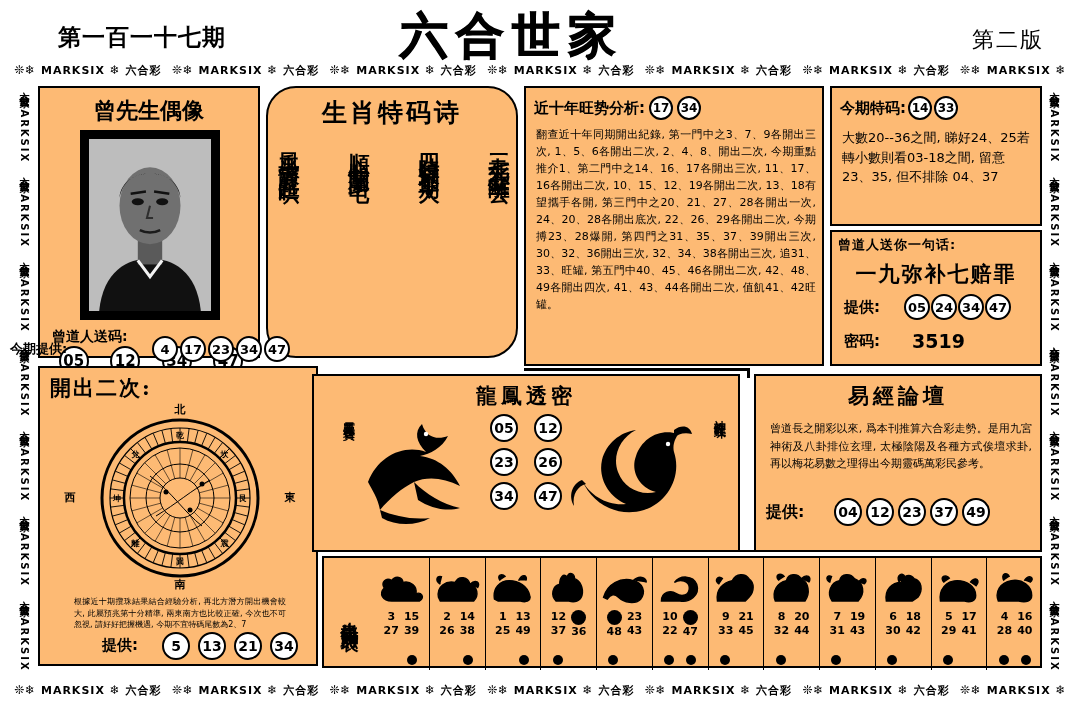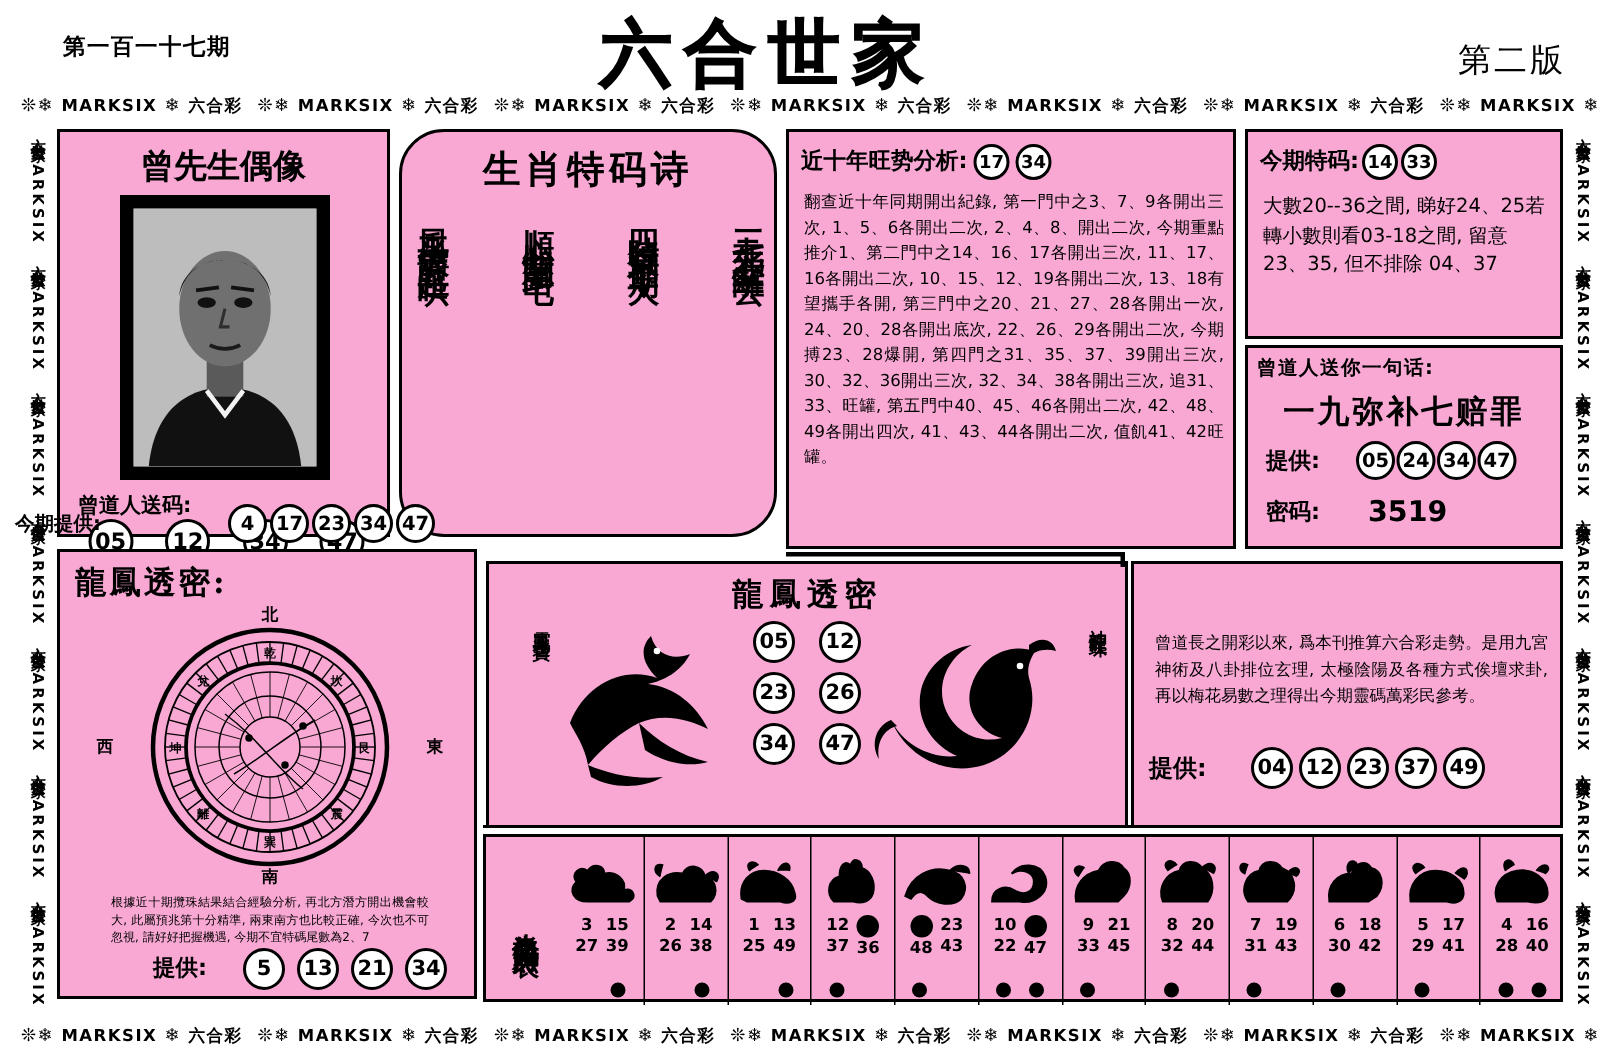--- a/index.html
+++ b/index.html
@@ -7,21 +7,21 @@
     width:1080px;height:706px;
     background:#ffffff;
     font-family:"DejaVu Sans","Liberation Sans",sans-serif;
     color:#000;
     overflow:hidden;
     position:relative;
   }
   .page{position:absolute;left:0;top:0;width:1080px;height:706px;}
 
   
-  .issue{position:absolute;left:42px;top:22px;font-size:15px;font-weight:bold;letter-spacing:1px;}
+  .issue{position:absolute;left:58px;top:22px;font-size:23px;font-weight:bold;letter-spacing:1px;}
   .masthead{position:absolute;left:0;top:0;width:1024px;text-align:center;}
   .masthead span{
     display:inline-block;margin-top:4px;
     font-family:"DejaVu Serif","Liberation Serif",serif;
     font-size:48px;font-weight:bold;letter-spacing:8px;
     -webkit-text-stroke:1px #000;
   }
   .edition{position:absolute;right:36px;top:25px;font-size:22px;font-weight:normal;letter-spacing:2px;}
 
   
@@ -33,21 +33,21 @@
   .flower{display:inline-block;font-size:12px;}
   .sidestrip{position:absolute;top:84px;width:22px;height:596px;overflow:hidden;}
   .sidestrip.left{left:14px;}
   .sidestrip.right{left:1044px;}
   .sidestrip .vtext{
     writing-mode:vertical-rl;font-size:10px;font-weight:bold;letter-spacing:2px;
     line-height:20px;white-space:nowrap;
   }
 
   
-  .box{position:absolute;border:2px solid #000;background:#f9a8d4;box-sizing:border-box;}
+  .box{position:absolute;border:2px solid #000;background:#fdba74;box-sizing:border-box;}
   .boxtitle{text-align:center;font-family:"DejaVu Serif","Liberation Serif",serif;font-weight:bold;}
 
   
   .ball{
     display:inline-flex;align-items:center;justify-content:center;
     border:2px solid #000;border-radius:50%;
     font-weight:bold;font-family:"DejaVu Sans","Liberation Sans",sans-serif;
     box-sizing:border-box;background:#fff;
   }
   .b28{width:28px;height:28px;font-size:14px;}
@@ -102,21 +102,21 @@
 
   
   #compass-box{left:38px;top:366px;width:280px;height:300px;}
   #compass-title{position:absolute;left:10px;top:6px;font-size:21px;font-weight:bold;font-family:"DejaVu Serif","Liberation Serif",serif;letter-spacing:2px;}
   #compass-svg{position:absolute;left:22px;top:34px;}
   #compass-note{position:absolute;left:34px;top:228px;width:212px;font-size:8px;line-height:1.45;text-align:justify;}
   #compass-provide-label{position:absolute;left:62px;top:268px;font-size:15px;font-weight:bold;}
   #compass-provide{position:absolute;left:122px;top:264px;display:flex;gap:8px;}
 
   
-  #dragon-box{left:324px;top:374px;width:428px;height:178px;}
+  #dragon-box{left:312px;top:374px;width:428px;height:178px;}
   #dragon-title{position:absolute;left:0;top:6px;width:100%;font-size:21px;letter-spacing:4px;}
   #dragon-left-label{position:absolute;left:12px;top:36px;width:30px;font-size:12px;font-weight:bold;line-height:1.2;writing-mode:vertical-rl;text-orientation:upright;letter-spacing:2px;}
   #dragon-right-label{position:absolute;right:10px;top:34px;width:26px;font-size:12px;font-weight:bold;writing-mode:vertical-rl;text-orientation:upright;letter-spacing:2px;}
   #dragon-nums{position:absolute;left:176px;top:38px;width:80px;display:flex;flex-wrap:wrap;gap:6px 16px;}
 
   
   #yijing-box{left:754px;top:374px;width:288px;height:178px;}
   #yijing-title{position:absolute;left:0;top:6px;width:100%;font-size:21px;letter-spacing:4px;}
   #yijing-text{position:absolute;left:14px;top:44px;width:262px;font-size:11px;line-height:1.6;text-align:justify;}
   #yijing-provide-label{position:absolute;left:10px;top:126px;font-size:16px;font-weight:bold;}
@@ -255,21 +255,21 @@
         <span class="ball b26">05</span>
         <span class="ball b26">24</span>
         <span class="ball b26">34</span>
         <span class="ball b26">47</span>
       </div>
     <div id="saying-code-label">密码:</div>
     <div id="saying-code">3519</div>
   </div>
 
   <div class="box" id="compass-box">
-    <div id="compass-title">龍鳳透密:</div>
+    <div id="compass-title">開出二次:</div>
     <svg id="compass-svg" width="236" height="190" viewBox="0 0 236 190">
       <text x="118" y="11" text-anchor="middle" font-size="11" font-weight="bold" id="cmp-n">北</text>
       <text x="118" y="186" text-anchor="middle" font-size="11" font-weight="bold" id="cmp-s">南</text>
       <text x="8" y="99" text-anchor="middle" font-size="11" font-weight="bold" id="cmp-w">西</text>
       <text x="228" y="99" text-anchor="middle" font-size="11" font-weight="bold" id="cmp-e">東</text>
       <g transform="translate(118,96)">
         <circle r="78" fill="none" stroke="#000" stroke-width="3"></circle>
         <circle r="70" fill="none" stroke="#000" stroke-width="1.2"></circle>
         <circle r="56" fill="none" stroke="#000" stroke-width="2.5"></circle>
         <circle r="50" fill="none" stroke="#000" stroke-width="1"></circle>
@@ -398,20 +398,21 @@
         <span class="ball b28">05</span>
         <span class="ball b28">12</span>
         <span class="ball b28">23</span>
         <span class="ball b28">26</span>
         <span class="ball b28">34</span>
         <span class="ball b28">47</span>
       </div>
   </div>
 
   <div class="box" id="yijing-box">
+    <div class="boxtitle" id="yijing-title">易經論壇</div>
     <div id="yijing-text">曾道長之開彩以來, 爲本刊推算六合彩走勢。是用九宮神術及八卦排位玄理, 太極陰陽及各種方式俟壇求卦, 再以梅花易數之理得出今期靈碼萬彩民參考。</div>
     <div id="yijing-provide-label">提供:</div>
     <div id="yijing-provide">
         <span class="ball b28">04</span>
         <span class="ball b28">12</span>
         <span class="ball b28">23</span>
         <span class="ball b28">37</span>
         <span class="ball b28">49</span>
       </div>
   </div>

